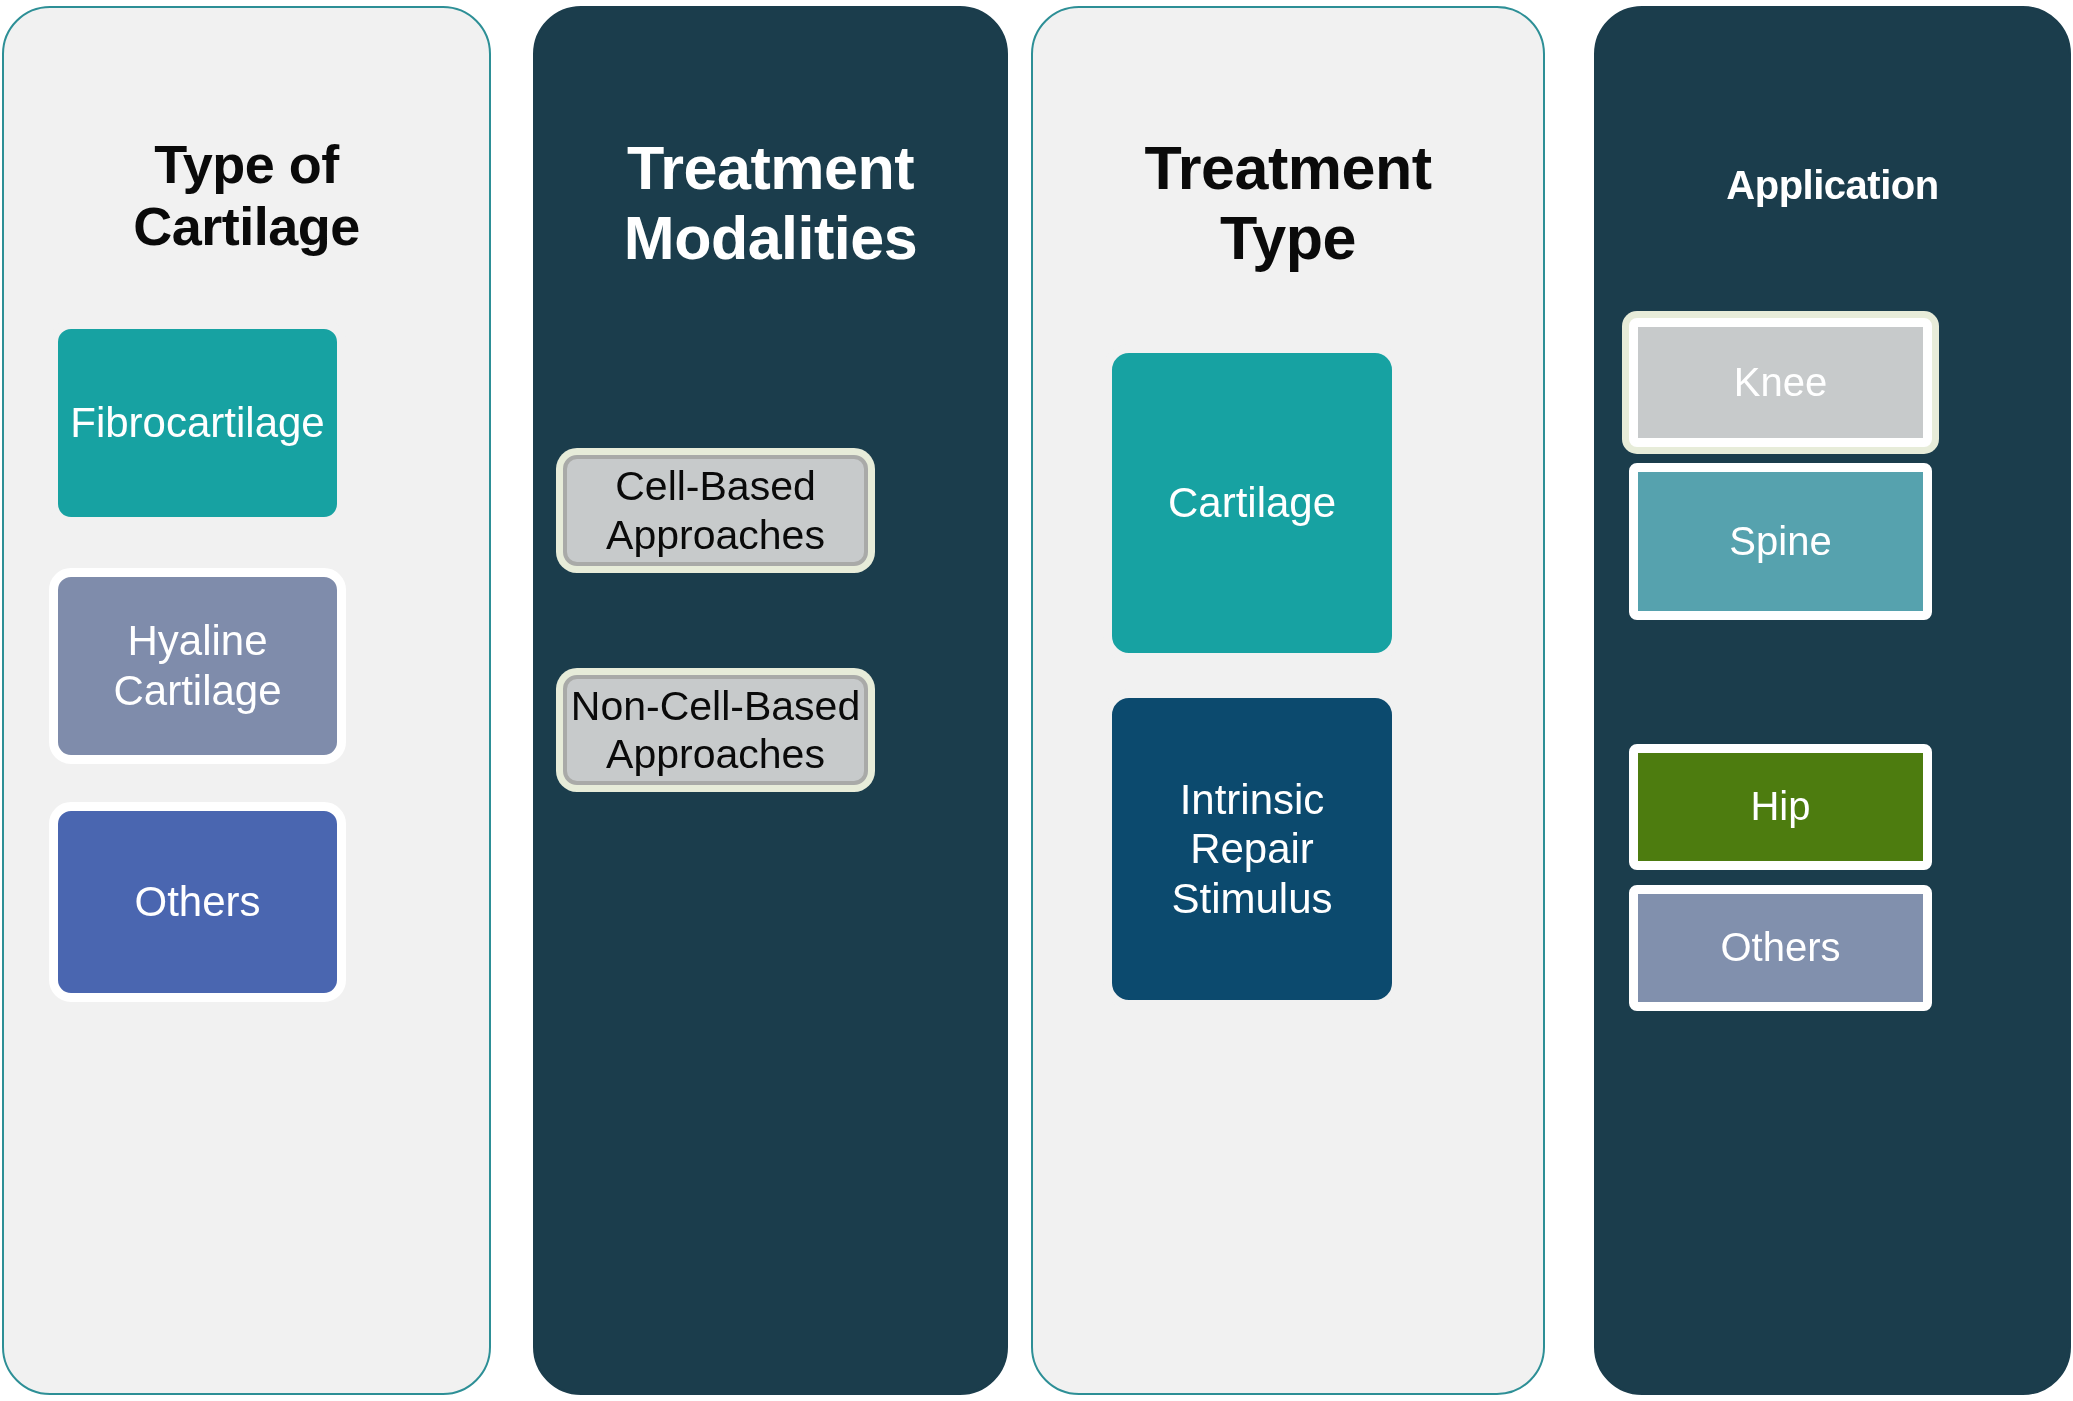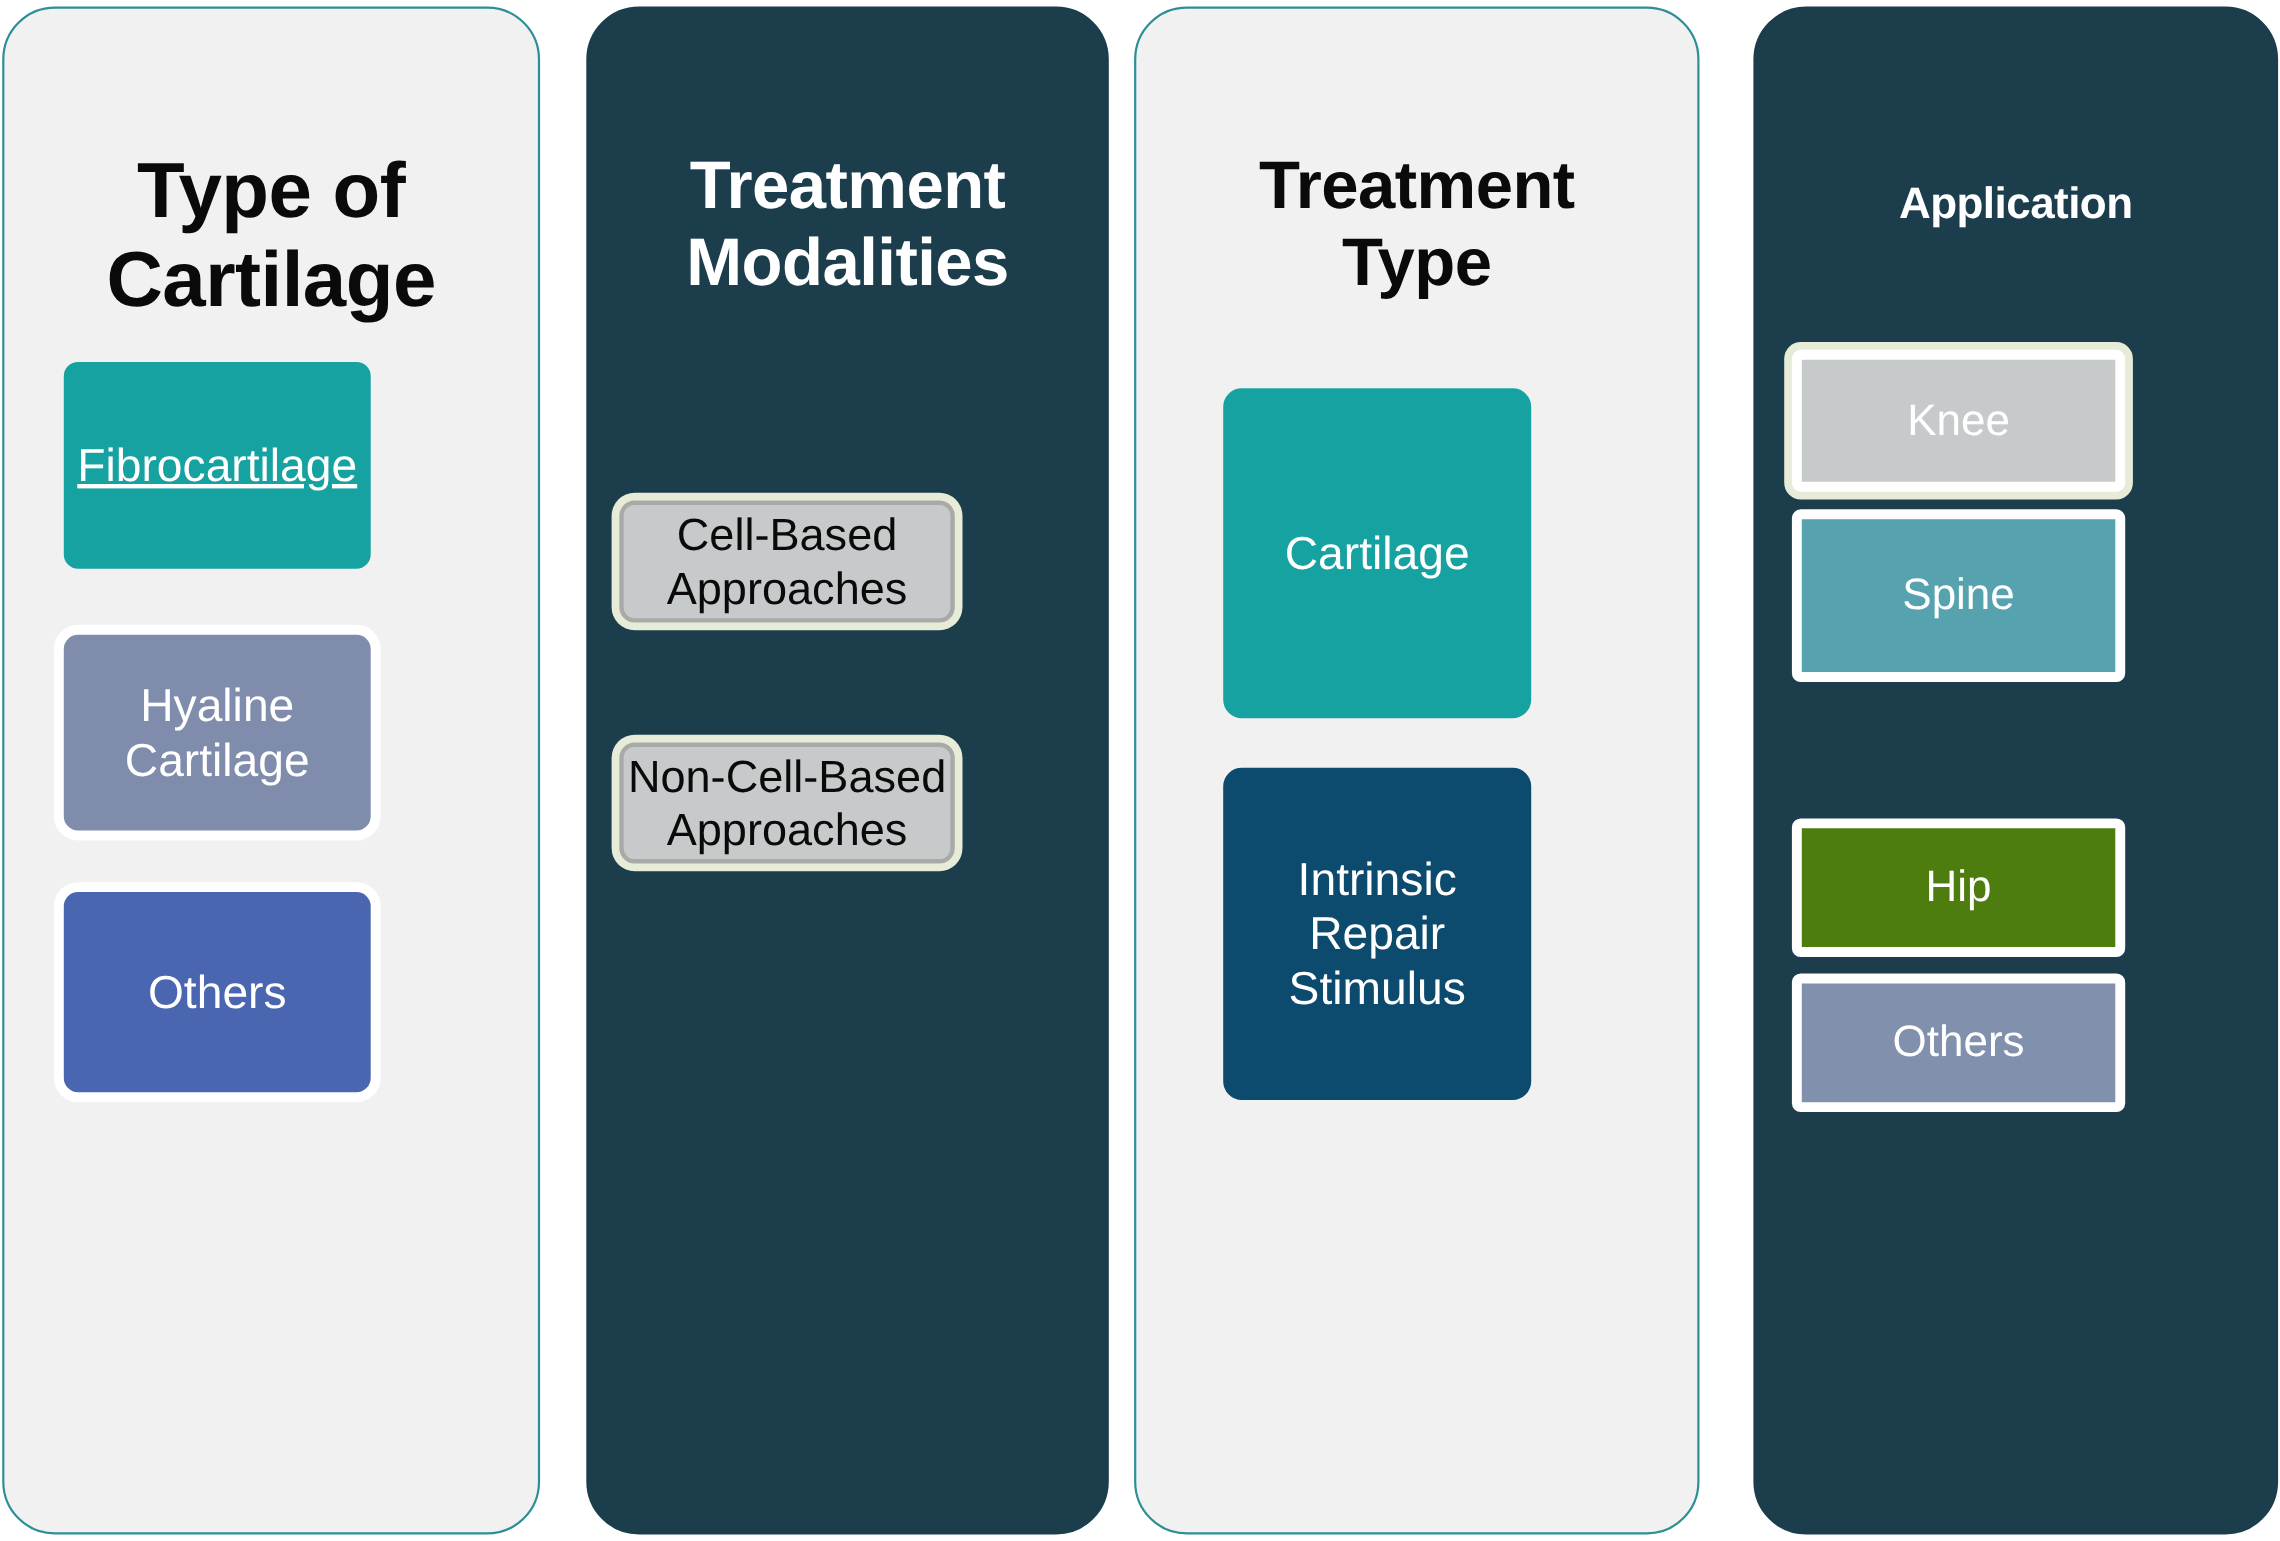--- a/index.html
+++ b/index.html
@@ -50,21 +50,21 @@
   .col-title {
     font-weight: bold;
     text-align: center;
     line-height: 1.14;
     letter-spacing: -0.5px;
     white-space: pre-line;
     user-select: none;
   }
   .col-1 .col-title {
     color: #0a0a0a;
-    font-size: 71px;
+    font-size: 54px;
     margin-top: 126px;
     width: 400px;
   }
   .col-2 .col-title {
     color: #ffffff;
     font-size: 61px;
     margin-top: 126px;
     width: 430px;
   }
   .col-3 .col-title {
@@ -95,21 +95,21 @@
   }
 
   
   .col-1 .node {
     left: 45px;
     width: 297px;
     font-size: 42px;
     border-radius: 22px;
     border: 9px solid #ffffff;
   }
-  .n-fibro   { top: 312px; height: 206px; background: #17a2a2; border-color: #f1f1f1 !important; border-radius: 26px; text-decoration: underline; }
+  .n-fibro   { top: 312px; height: 206px; background: #17a2a2; border-color: #f1f1f1 !important; border-radius: 26px; }
   .n-hyaline { top: 560px; height: 196px; background: #7f8cab; }
   .n-c1others{ top: 794px; height: 200px; background: #4a66b0; }
 
   
   .col-2 .node {
     left: 28px;
     width: 305px;
     font-size: 41px;
     color: #0a0a0a;
     border-radius: 14px;

